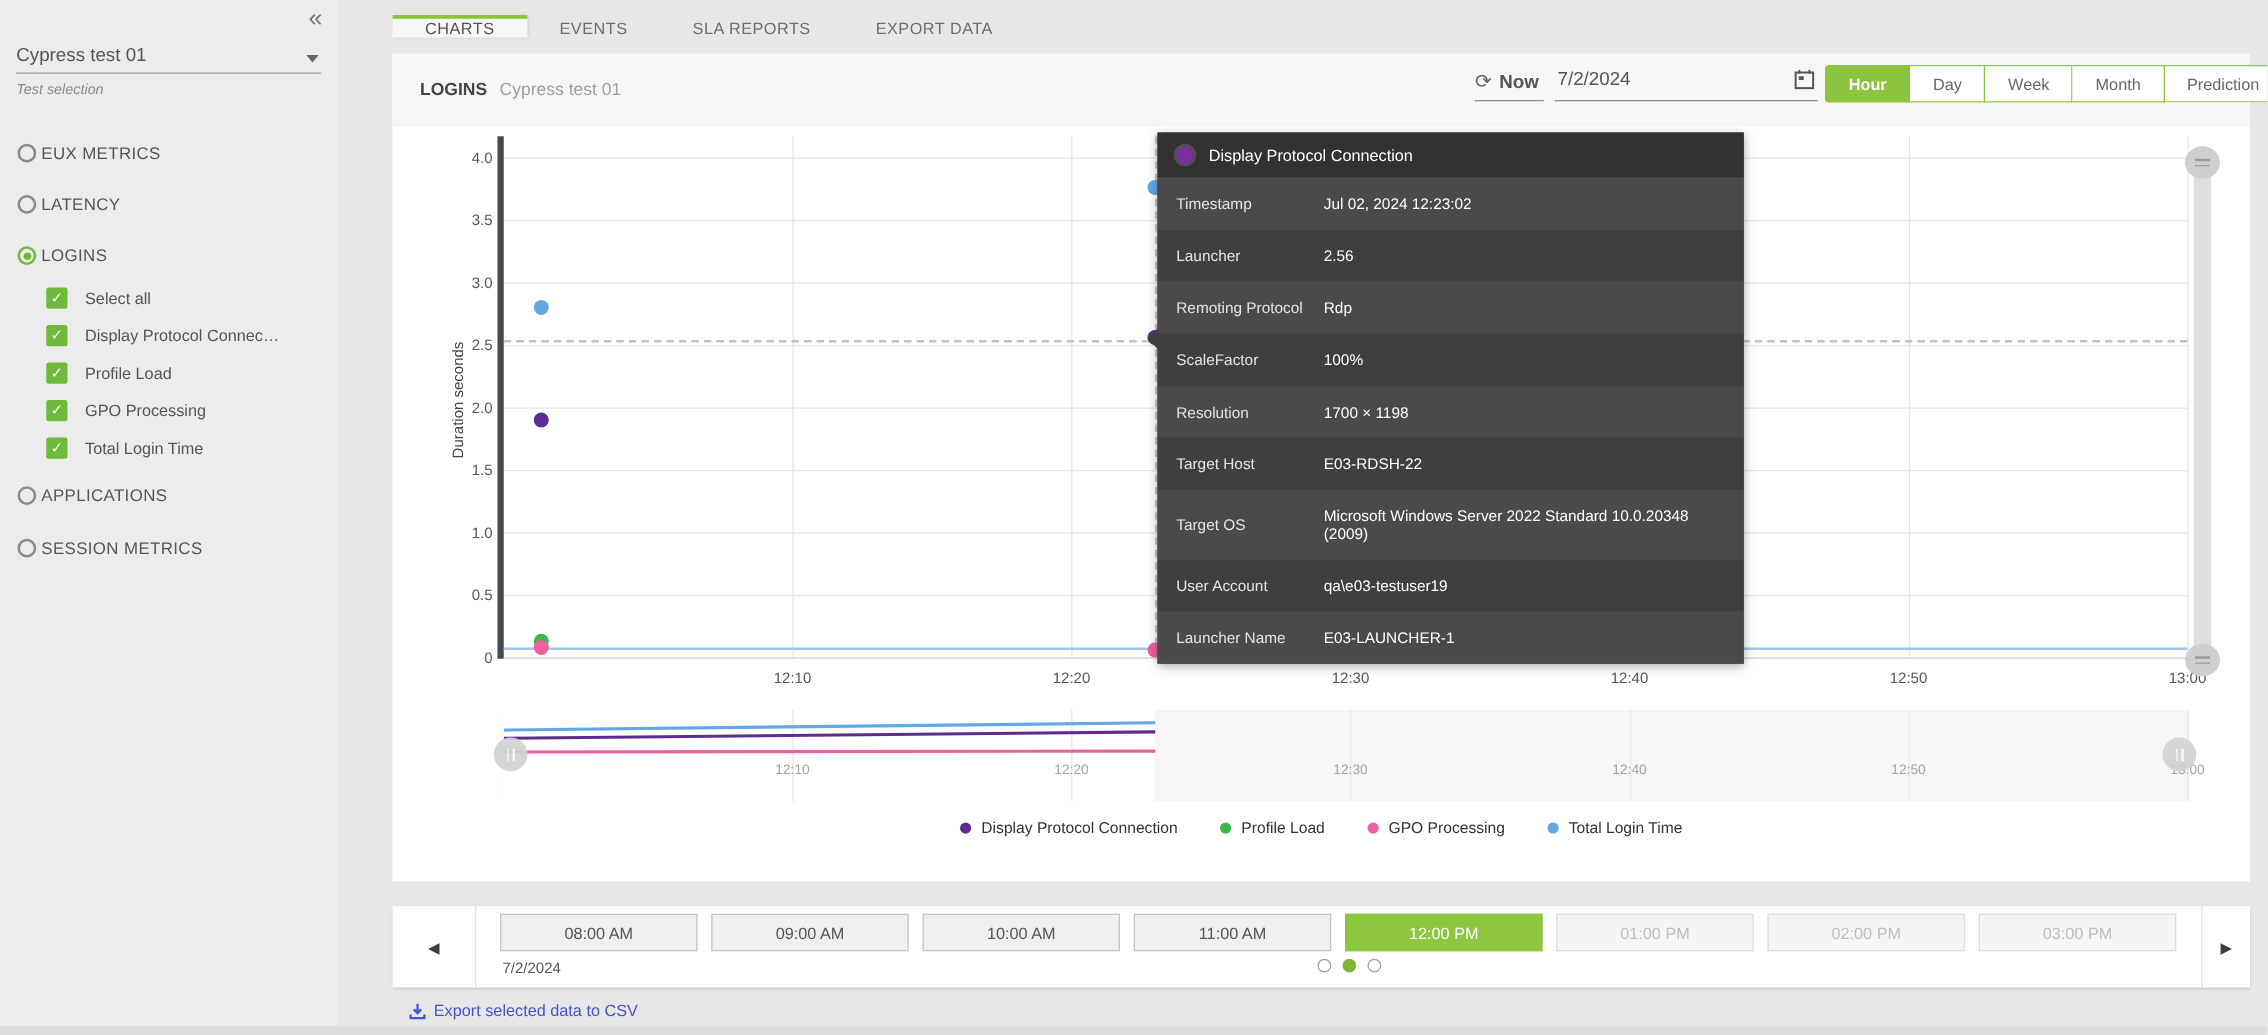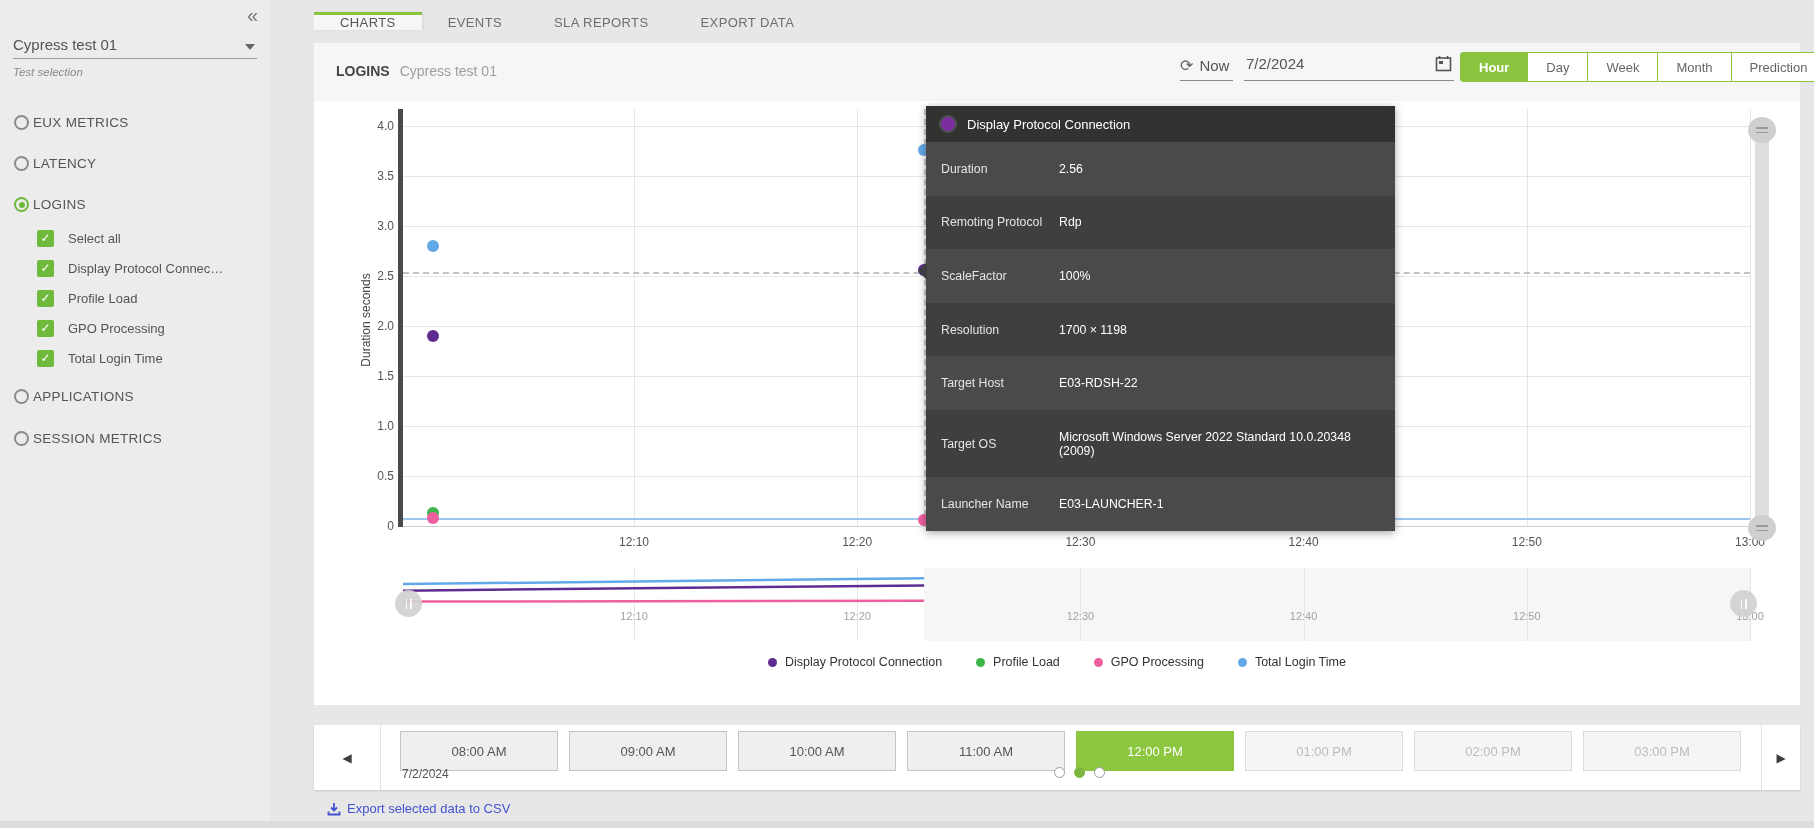--- a/index.html
+++ b/index.html
@@ -27,21 +27,21 @@
   .tab.active{background:#f6f6f6;border-top:3px solid #8bc53f;color:#555;box-shadow:1px 0 2px rgba(0,0,0,.08);}
 
   
   #card{position:absolute;left:314px;top:43px;width:1486px;height:662px;background:#fff;}
   #chart-header{position:absolute;left:0;top:0;width:1486px;height:58px;background:#f6f6f6;}
   #hdr-left{position:absolute;left:22px;top:20px;display:flex;gap:10px;align-items:baseline;}
   #hdr-section{font-size:14px;font-weight:bold;color:#454545;}
   #hdr-test{font-size:14px;color:#9e9e9e;}
   #now-btn{position:absolute;left:866px;top:12px;display:flex;align-items:center;gap:6px;border-bottom:1px solid #8a8a8a;padding:2px 4px 6px 0;cursor:pointer;}
   #now-btn .glyph{font-size:16px;color:#666;line-height:14px;}
-  #now-btn .txt{font-size:15px;color:#555;}
+  #now-btn .txt{font-size:15px;color:#555;font-weight:bold;}
   #date-field{position:absolute;left:930px;top:10px;width:206px;border-bottom:1px solid #8a8a8a;padding:2px 2px 8px 2px;display:flex;justify-content:space-between;align-items:center;cursor:text;}
   #date-field .txt{font-size:15px;color:#555;}
   #seg{position:absolute;left:1146px;top:9px;display:flex;}
   .seg-btn{height:30px;box-sizing:border-box;border:1px solid #8bc53f;border-left-width:0;display:flex;align-items:center;justify-content:center;font-size:13px;color:#666;background:#fff;padding:0 18px;cursor:pointer;}
   .seg-btn:first-child{border-left-width:1px;border-radius:3px 0 0 3px;}
   .seg-btn:last-child{border-radius:0 3px 3px 0;}
   .seg-btn.active{background:#8bc53f;color:#fff;font-weight:bold;}
 
   
   .hgrid{position:absolute;left:89px;width:1347px;height:1px;background:#e6e6e6;}
@@ -86,21 +86,21 @@
   .tt-row:nth-child(odd){background:#4a4a4a;}
   .tt-label{width:118px;flex:0 0 auto;font-size:12.3px;color:#e4e4e4;}
   .tt-value{font-size:12.3px;color:#fff;}
 
   
   #hourbar{position:absolute;left:314px;top:725px;width:1486px;height:65px;background:#fff;box-shadow:0 1px 2px rgba(0,0,0,.15);}
   #prev-cell{position:absolute;left:0;top:0;width:66px;height:65px;border-right:1px solid #e2e2e2;display:flex;align-items:center;justify-content:center;cursor:pointer;}
   #next-cell{position:absolute;right:0;top:0;width:38px;height:65px;border-left:1px solid #e2e2e2;display:flex;align-items:center;justify-content:center;cursor:pointer;}
   .hr-arrow{font-size:12px;color:#3d3d3d;}
   #slots{position:absolute;left:86px;top:6px;display:flex;gap:11px;}
-  .slot{width:158px;height:40px;box-sizing:border-box;border:1px solid #c4c4c4;background:#efefef;color:#555;font-size:13px;display:flex;align-items:center;justify-content:center;cursor:pointer;}
+  .slot{width:158px;height:30px;box-sizing:border-box;border:1px solid #c4c4c4;background:#efefef;color:#555;font-size:13px;display:flex;align-items:center;justify-content:center;cursor:pointer;}
   .slot.selected{background:#8dc63f;border-color:#8dc63f;color:#fff;}
   .slot.disabled{background:#f5f5f5;border-color:#dcdcdc;color:#bdbdbd;cursor:default;}
   #hb-date{position:absolute;left:88px;top:42px;font-size:12px;color:#555;}
   #hb-dots{position:absolute;left:700px;top:42px;width:130px;display:flex;justify-content:center;gap:9px;}
   .pg-dot{width:11px;height:11px;border-radius:50%;border:1.5px solid #9e9e9e;box-sizing:border-box;background:#fff;cursor:pointer;}
   .pg-dot.active{background:#7db73d;border-color:#7db73d;}
 
   
   #export-link{position:absolute;left:327px;top:801px;display:flex;align-items:center;gap:6px;color:#4353d0;font-size:13px;cursor:pointer;}
   #bottom-strip{position:absolute;left:0;top:821px;width:1814px;height:7px;background:#dcdcdc;}
@@ -307,21 +307,25 @@
       </div>
 
     <div id="tooltip">
       <div id="tt-notch"></div>
       <div id="tt-head">
         <span id="tt-dot" style="background: rgb(123, 47, 158);"></span>
         <span id="tt-title">Display Protocol Connection</span>
       </div>
       <div id="tt-rows" style="display: flex; flex-direction: column; flex: 1 1 auto;">
           <div class="tt-row">
-            <div class="tt-label">Duration</div>
+            <div class="tt-label">Timestamp</div>
+            <div class="tt-value">Jul 02, 2024 12:23:02</div>
+          </div>
+          <div class="tt-row">
+            <div class="tt-label">Launcher</div>
             <div class="tt-value">2.56</div>
           </div>
           <div class="tt-row">
             <div class="tt-label">Remoting Protocol</div>
             <div class="tt-value">Rdp</div>
           </div>
           <div class="tt-row">
             <div class="tt-label">ScaleFactor</div>
             <div class="tt-value">100%</div>
           </div>
@@ -329,20 +333,24 @@
             <div class="tt-label">Resolution</div>
             <div class="tt-value">1700 × 1198</div>
           </div>
           <div class="tt-row">
             <div class="tt-label">Target Host</div>
             <div class="tt-value">E03-RDSH-22</div>
           </div>
           <div class="tt-row">
             <div class="tt-label">Target OS</div>
             <div class="tt-value">Microsoft Windows Server 2022 Standard 10.0.20348 (2009)</div>
+          </div>
+          <div class="tt-row">
+            <div class="tt-label">User Account</div>
+            <div class="tt-value">qa\e03-testuser19</div>
           </div>
           <div class="tt-row">
             <div class="tt-label">Launcher Name</div>
             <div class="tt-value">E03-LAUNCHER-1</div>
           </div>
         </div>
     </div>
   </div>
 
   <div id="hourbar">

